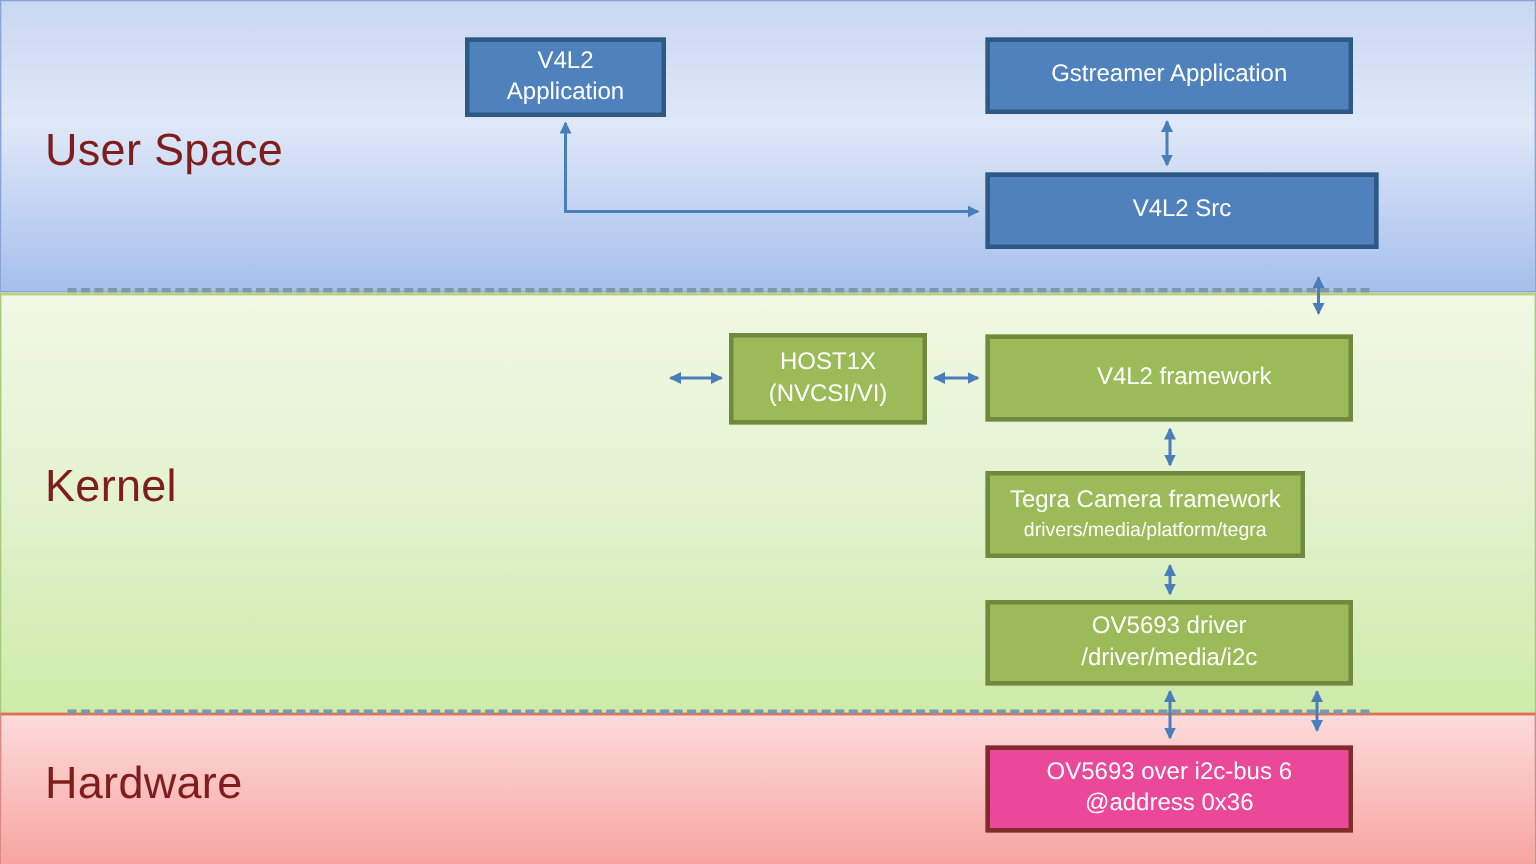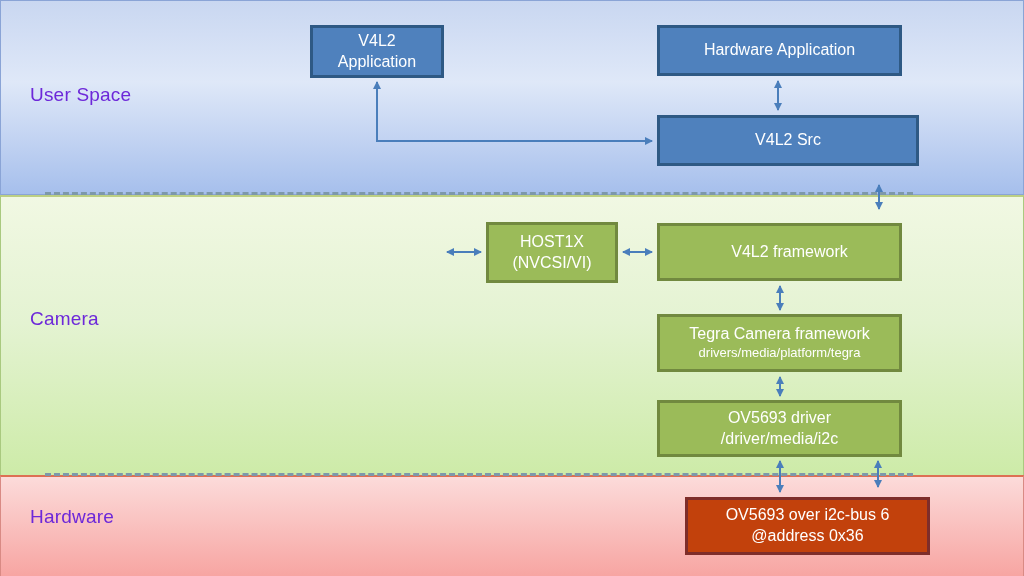--- a/index.html
+++ b/index.html
@@ -37,22 +37,22 @@
     position: absolute;
     left: 45px; width: 868px; height: 0;
     border-top: 3px dashed #7d98aa;
   }
   .dash-user-kernel { top: 192px; }
   .dash-kernel-hw { top: 473px; }
   
   .layer-label {
     position: absolute;
     left: 30px;
-    color: #6d28d9;
-    font-size: 19px;
+    color: #7f1d1d;
+    font-size: 30px;
     letter-spacing: 0.2px;
     white-space: nowrap;
   }
   .label-user { top: 84px; }
   .label-kernel { top: 308px; }
   .label-hw { top: 506px; }
   
   .node {
     position: absolute;
     display: flex;
@@ -61,29 +61,29 @@
     justify-content: center;
     text-align: center;
     color: #ffffff;
     font-size: 16px;
     line-height: 1.3;
     padding: 2px 4px;
   }
   .node .sub { font-size: 13px; line-height: 1.25; }
   .node-blue  { background: #4f81bd; border: 3px solid #2e5984; }
   .node-green { background: #9bbb59; border: 3px solid #71893f; }
-  .node-red   { background: #c2410c; border: 3px solid #7e2d2a; margin-left: 28px; }
+  .node-red   { background: #ec4899; border: 3px solid #7e2d2a; }
 
   .n-v4l2app   { left: 310px; top: 25px;  width: 134px; height: 53px; }
   .n-gst       { left: 657px; top: 25px;  width: 245px; height: 51px; }
   .n-v4l2src   { left: 657px; top: 115px; width: 262px; height: 51px; }
   .n-dts       { left: 310px; top: 222px; width: 132px; height: 59px; }
   .n-host1x    { left: 486px; top: 222px; width: 132px; height: 61px; }
   .n-v4l2fw    { left: 657px; top: 223px; width: 245px; height: 58px; padding-left: 24px; }
-  .n-tegra     { left: 657px; top: 314px; width: 245px; height: 58px; }
+  .n-tegra     { left: 657px; top: 314px; width: 213px; height: 58px; }
   .n-ovdrv     { left: 657px; top: 400px; width: 245px; height: 57px; }
   .n-ovhw      { left: 657px; top: 497px; width: 245px; height: 58px; }
 
   .connectors {
     position: absolute;
     left: 0; top: 0;
     width: 1024px; height: 576px;
     pointer-events: none;
   }
 </style>
@@ -93,21 +93,21 @@
 <div class="canvas">
 
   <div class="band band-user"></div>
   <div class="band band-kernel"></div>
   <div class="band band-hw"></div>
 
   <div class="dashline dash-user-kernel"></div>
   <div class="dashline dash-kernel-hw"></div>
 
   <div class="layer-label label-user">User Space</div>
-  <div class="layer-label label-kernel">Camera</div>
+  <div class="layer-label label-kernel">Kernel</div>
   <div class="layer-label label-hw">Hardware</div>
 
   <svg class="connectors" viewBox="0 0 1024 576" xmlns="http://www.w3.org/2000/svg">
     <defs>
       <marker id="ah-end" markerWidth="9" markerHeight="9" refX="7" refY="4" orient="auto" markerUnits="userSpaceOnUse">
         <path d="M0,0 L8,4 L0,8 Z" fill="#4a7ebb"></path>
       </marker>
       <marker id="ah-start" markerWidth="9" markerHeight="9" refX="7" refY="4" orient="auto-start-reverse" markerUnits="userSpaceOnUse">
         <path d="M0,0 L8,4 L0,8 Z" fill="#4a7ebb"></path>
       </marker>
@@ -124,21 +124,21 @@
       <path d="M 878,461 L 878,487" marker-start="url(#ah-start)" marker-end="url(#ah-end)"></path>
     </g>
   </svg>
 
   <div class="node node-blue n-v4l2app">
     <span>V4L2</span>
     <span>Application</span>
   </div>
 
   <div class="node node-blue n-gst">
-    <span>Hardware Application</span>
+    <span>Gstreamer Application</span>
   </div>
 
   <div class="node node-blue n-v4l2src">
     <span>V4L2 Src</span>
   </div>
 
 
   <div class="node node-green n-host1x">
     <span>HOST1X</span>
     <span>(NVCSI/VI)</span>

